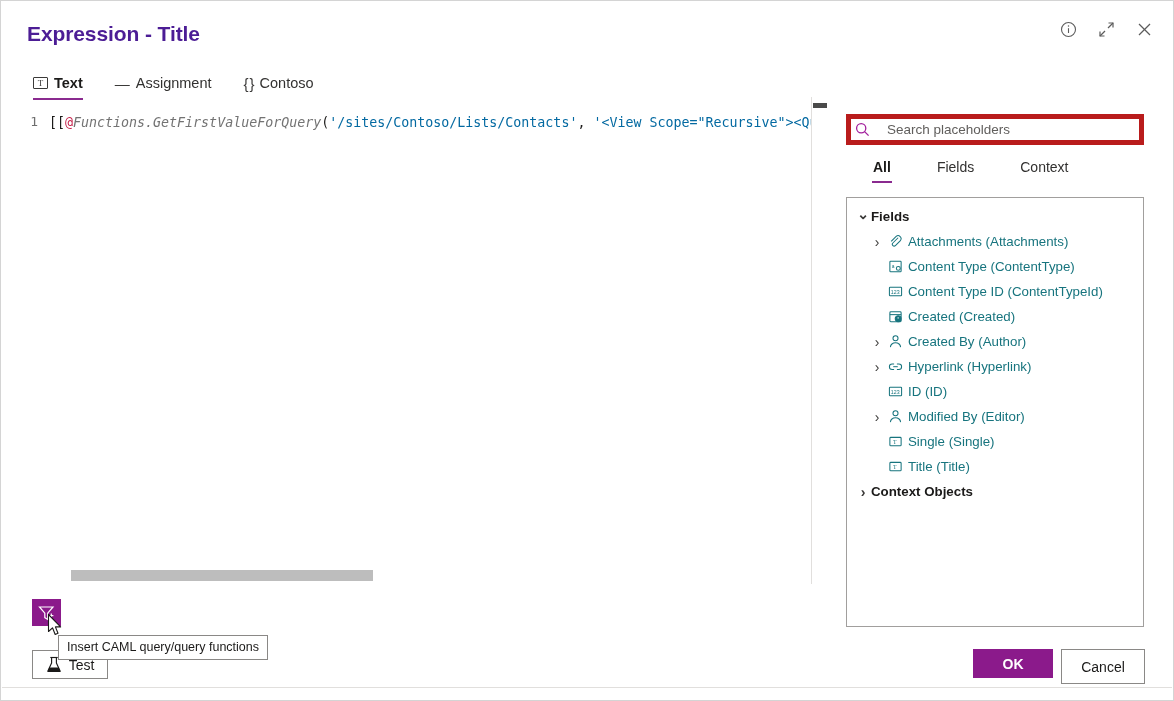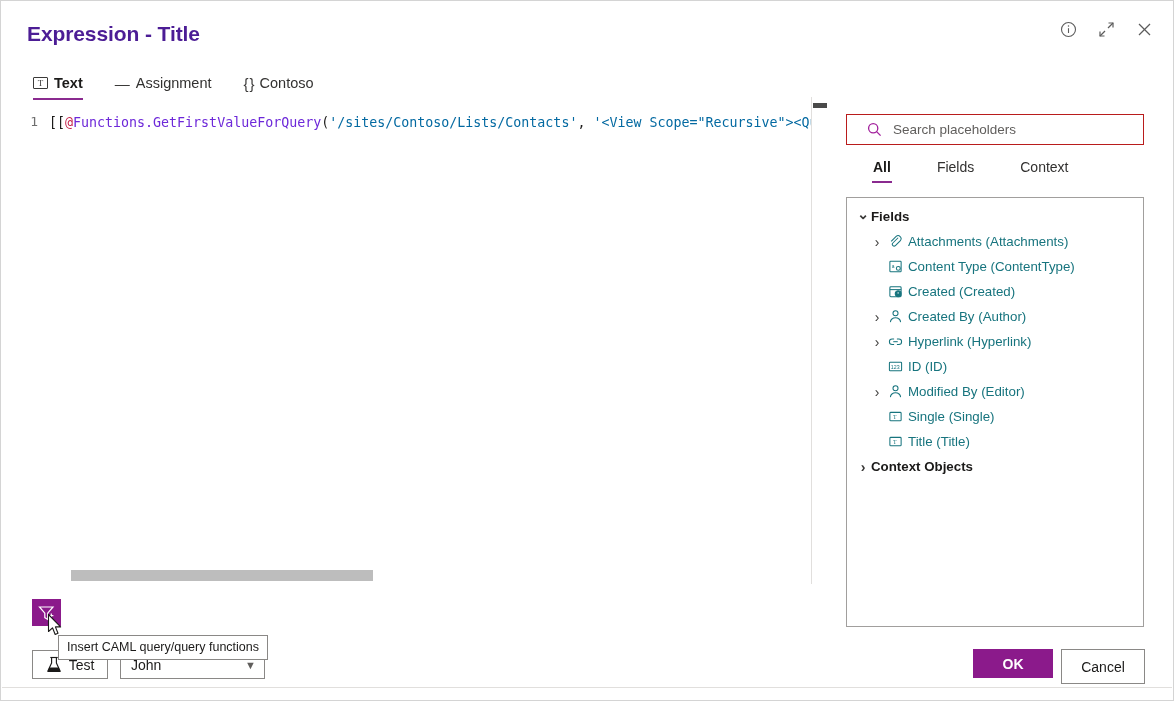--- a/index.html
+++ b/index.html
@@ -110,21 +110,21 @@
     width: 762px;
     white-space: pre;
     font-family: "DejaVu Sans Mono", monospace;
     font-size: 13.3px;
     line-height: 18px;
     color: #24292e;
     overflow: hidden;
   }
   .tok-plain  { color: #1b1a19; }
   .tok-at     { color: #c7254e; }
-  .tok-fn     { color: #6d28d9; }
+  .tok-fn     { color: #737373; font-style: italic; }
   .tok-paren  { color: #1b1a19; }
   .tok-str    { color: #0369a1; }
   #editor-divider {
     position: absolute;
     left: 810px; top: 96px;
     width: 1px; height: 487px;
     background: #e1dfdd;
   }
   #v-scroll-thumb {
     position: absolute;
@@ -207,25 +207,25 @@
   #placeholders-title {
     position: absolute;
     left: 845px; top: 85px;
     font-size: 17.5px;
     color: #1b1a19;
   }
   #search-box {
     position: absolute;
     left: 845px; top: 113px;
     width: 298px; height: 31px;
-    border: 1px solid #b91c1c;
+    border: 5px solid #b91c1c;
     background: #ffffff;
     display: flex; align-items: center;
-    padding: 0 8px 0 20px;
-    gap: 11px;
+    padding: 0 8px 0 4px;
+    gap: 17px;
     cursor: text;
   }
   #search-box .ph {
     font-size: 13.5px;
     color: #605e5c;
   }
   #panel-tabs {
     position: absolute;
     left: 850px; top: 158px;
     display: flex;
@@ -391,24 +391,20 @@
 
   <div id="test-button">
     <svg width="16" height="17" viewBox="0 0 16 17">
       <path d="M5.6,1.5 L5.6,7.0 L1.8,15.3 L14.2,15.3 L10.4,7.0 L10.4,1.5" fill="none" stroke="#1b1a19" stroke-width="1.15" stroke-linejoin="round"></path>
       <line x1="4.3" y1="1.5" x2="11.7" y2="1.5" stroke="#1b1a19" stroke-width="1.15"></line>
       <path d="M3.3,11.4 L12.7,11.4 L14.2,15.3 L1.8,15.3 Z" fill="#1b1a19"></path>
     </svg>
     <span>Test</span>
   </div>
 
-  <div id="user-select">
-    <span class="val">John</span>
-    <span class="chev">▼</span>
-  </div>
 
 
   <div id="search-box">
     <svg width="15" height="15" viewBox="0 0 15 15" fill="none" stroke="#a21f9c" stroke-width="1.3">
       <circle cx="6.2" cy="6.2" r="4.6"></circle>
       <line x1="9.6" y1="9.6" x2="13.6" y2="13.6"></line>
     </svg>
     <span class="ph">Search placeholders</span>
   </div>
 
@@ -440,20 +436,30 @@
             <text x="4" y="9.2" font-size="5.2" fill="#17747e" stroke="none" font-family="sans-serif">a</text>
             <circle cx="11" cy="10" r="2.1"></circle>
           </svg>
         </span>
         <span class="lbl">Content Type (ContentType)</span>
       </div>
       <div class="tree-row leaf indent2">
         <span class="spacer"></span>
         <span class="ficon">
           <svg width="15" height="15" viewBox="0 0 16 16" fill="none" stroke="#17747e" stroke-width="1.1">
+            <rect x="1.5" y="3.5" width="13" height="9" rx="0.8"></rect>
+            <text x="3" y="10.6" font-size="5.6" fill="#17747e" stroke="none" font-family="sans-serif">123</text>
+          </svg>
+        </span>
+        <span class="lbl">Content Type ID (ContentTypeId)</span>
+      </div>
+      <div class="tree-row leaf indent2">
+        <span class="spacer"></span>
+        <span class="ficon">
+          <svg width="15" height="15" viewBox="0 0 16 16" fill="none" stroke="#17747e" stroke-width="1.1">
             <rect x="2" y="3" width="12" height="10.5" rx="1"></rect>
             <line x1="2" y1="6" x2="14" y2="6"></line>
             <circle cx="10.8" cy="10.4" r="3.1" fill="#17747e" stroke="#17747e"></circle>
             <line x1="10.8" y1="8.6" x2="10.8" y2="10.4" stroke="#ffffff" stroke-width="0.9"></line>
           </svg>
         </span>
         <span class="lbl">Created (Created)</span>
       </div>
       <div class="tree-row leaf indent2">
         <span class="twisty" style="font-size: 14px;">›</span>

